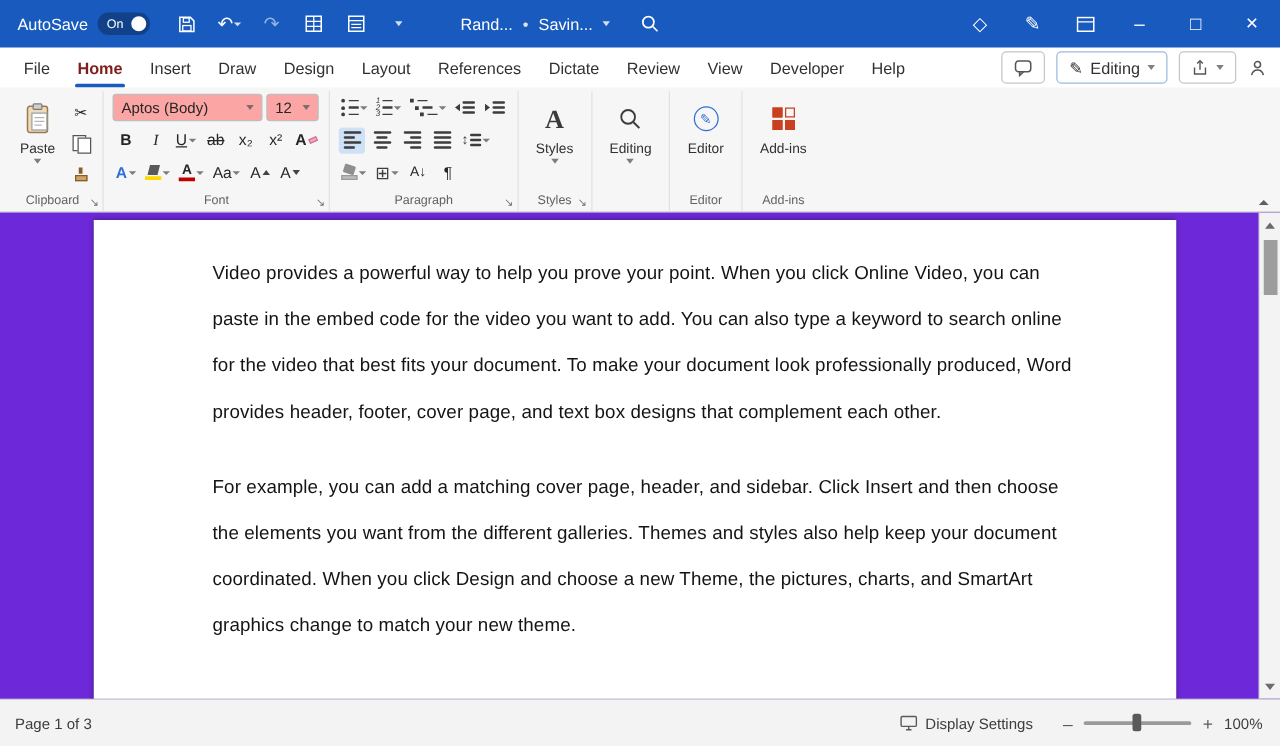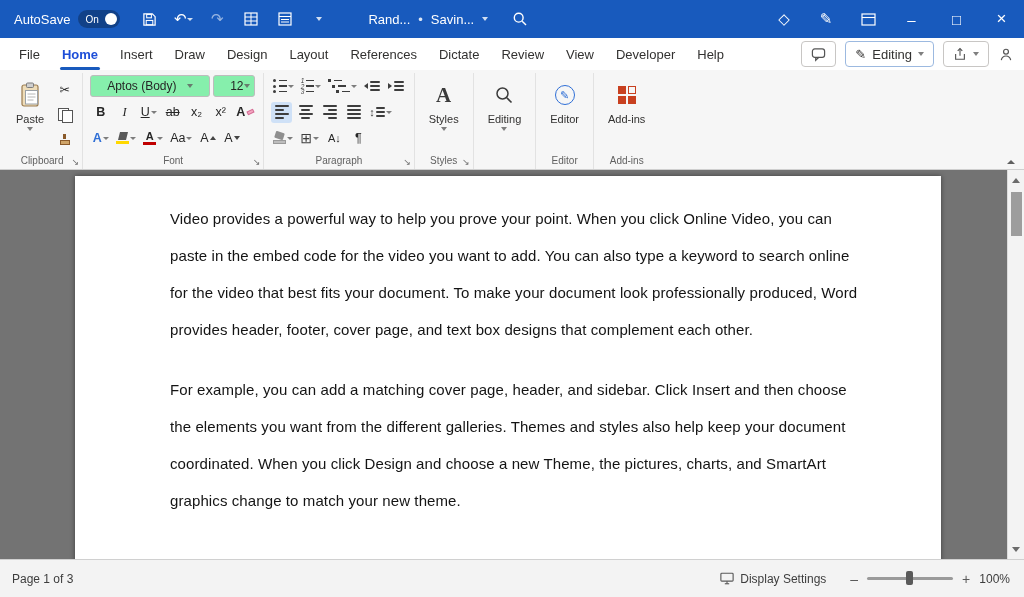--- a/index.html
+++ b/index.html
@@ -20,39 +20,39 @@
   .tb-title { display:flex; align-items:center; gap:8px; margin-left:34px; white-space:nowrap; }
   .tb-search { position:absolute; left:506px; top:6px; width:28px; height:26px; display:flex; align-items:center; justify-content:center; border-radius:4px; }
   .tb-right { margin-left:auto; display:flex; align-items:center; }
   .tb-ico { width:42px; height:38px; display:flex; align-items:center; justify-content:center; font-size:15px; }
   .win-btn { width:45px; height:38px; display:flex; align-items:center; justify-content:center; font-size:15px; }
   .win-btn.close { font-size:17px; }
 
   
   .tabrow { height:32px; background:#fff; display:flex; align-items:center; padding-left:8px; font-size:13px; color:#323130; flex:0 0 auto; }
   .tab { padding:0 11px; height:32px; display:flex; align-items:center; position:relative; white-space:nowrap; }
-  .tab.active { font-weight:700; color:#1d4ed8; }
+  .tab.active { font-weight:700; color:#7f1d1d; }
   .tab.active::after { content:""; position:absolute; left:9px; right:9px; bottom:0; height:3px; border-radius:2px; background:#185abd; }
   .tabrow-right { margin-left:auto; display:flex; align-items:center; gap:9px; padding-right:10px; }
   .pill-btn { display:flex; align-items:center; gap:6px; height:26px; padding:0 9px; border:1px solid #c8c6c4; border-radius:4px; background:#fff; color:#323130; }
   .pill-btn.accent { border-color:#9cb9e0; }
 
   
   .ribbon { height:100px; background:#f6f6f6; border-bottom:1px solid #cfcfcf; display:flex; align-items:stretch; padding:3px 2px 0 2px; position:relative; flex:0 0 auto; }
   .rgroup { position:relative; display:flex; align-items:flex-start; justify-content:center; padding:2px 7px 16px 7px; border-right:1px solid #e2e2e2; }
   .rgroup-label { position:absolute; bottom:3px; left:0; right:0; text-align:center; font-size:10px; color:#616161; }
   .launcher { position:absolute; right:3px; bottom:2px; font-size:9px; color:#707070; line-height:10px; }
   .bigbtn { display:flex; flex-direction:column; align-items:center; gap:5px; padding:7px 7px 2px; border-radius:4px; font-size:11px; color:#323130; }
   .bigbtn .iconbox { height:26px; display:flex; align-items:center; justify-content:center; }
   .blab { display:flex; flex-direction:column; align-items:center; line-height:13px; gap:1px; }
   .rows { display:flex; flex-direction:column; gap:4px; align-items:flex-start; }
   .rowline { display:flex; align-items:center; gap:3px; height:22px; }
   .sbtn { min-width:21px; height:21px; padding:0 2px; display:flex; align-items:center; justify-content:center; border-radius:3px; font-size:12.5px; color:#262626; gap:1px; }
   .sbtn.active { background:#cfe1f7; }
-  .combo { height:22px; background:#86efac; border:1px solid #bdbdbd; border-radius:3px; display:flex; align-items:center; justify-content:space-between; padding:0 16px; font-size:12px; color:#262626; }
+  .combo { height:22px; background:#fca5a5; border:1px solid #bdbdbd; border-radius:3px; display:flex; align-items:center; justify-content:space-between; padding:0 6px; font-size:12px; color:#262626; }
   .combo.name { width:120px; }
   .combo.size { width:42px; }
   .combo .caret { color:#5f5f5f; }
   .it { font-style:italic; font-family:"Liberation Serif", serif; }
   .blueA { color:#2f6fd6; font-weight:700; }
   .bar-red { width:13px; height:3.5px; background:#c00000; }
   .bar-yellow { width:13px; height:3.5px; background:#ffd800; }
   .bar-gray { width:13px; height:3.5px; background:#bdbdbd; border:0.5px solid #9a9a9a; }
   .vstack { display:flex; flex-direction:column; align-items:center; line-height:10px; gap:1px; }
   .vstack b { font-size:11px; font-weight:700; }
@@ -80,21 +80,21 @@
   .copyico::before { left:0; top:0; } .copyico::after { left:3.5px; top:2.5px; }
   .fp-head { width:10px; height:5px; background:#cfa468; border:1px solid #8a5a2a; }
   .fp-handle { width:3px; height:5px; background:#8a5a2a; }
   .addins-grid { display:grid; grid-template-columns:8px 8px; grid-template-rows:8px 8px; gap:2px; }
   .addins-grid i { border:1.4px solid #c8401f; } .addins-grid i.fill { background:#c8401f; }
   .circle-pencil { width:20px; height:20px; border:1.6px solid #2f6fd6; border-radius:50%; display:flex; align-items:center; justify-content:center; font-size:11px; color:#2f6fd6; }
   .styles-A { position:relative; font-family:"Liberation Serif",serif; font-weight:700; font-size:21px; color:#3b3b3b; line-height:22px; }
   .collapse-caret { position:absolute; right:9px; bottom:5px; width:0; height:0; border-left:4px solid transparent; border-right:4px solid transparent; border-bottom:4.5px solid #5f5f5f; }
 
   
-  .docarea { flex:1; background:#737373; position:relative; overflow:hidden; }
+  .docarea { flex:1; background:#6d28d9; position:relative; overflow:hidden; }
   .page { position:absolute; left:75px; top:6px; width:866px; height:520px; background:#fff; box-shadow:0 0 5px rgba(0,0,0,.45); padding:24px 82px 0 95px; }
   .page p { font-size:15px; line-height:37px; color:#141414; letter-spacing:.1px; }
   .page p + p { margin-top:23px; }
   .vscroll { position:absolute; right:0; top:0; bottom:0; width:17px; background:#f3f3f3; border-left:1px solid #dcdcdc; }
   .scroll-arrow { position:absolute; left:0; right:0; height:16px; display:flex; align-items:center; justify-content:center; }
   .scroll-arrow.up { top:2px; } .scroll-arrow.down { bottom:2px; }
   .tri-up { width:0;height:0;border-left:4px solid transparent;border-right:4px solid transparent;border-bottom:5px solid #6b6b6b; }
   .tri-down { width:0;height:0;border-left:4px solid transparent;border-right:4px solid transparent;border-top:5px solid #6b6b6b; }
   .thumb { position:absolute; left:3px; width:11px; top:22px; height:44px; background:#9d9d9d; }
 

